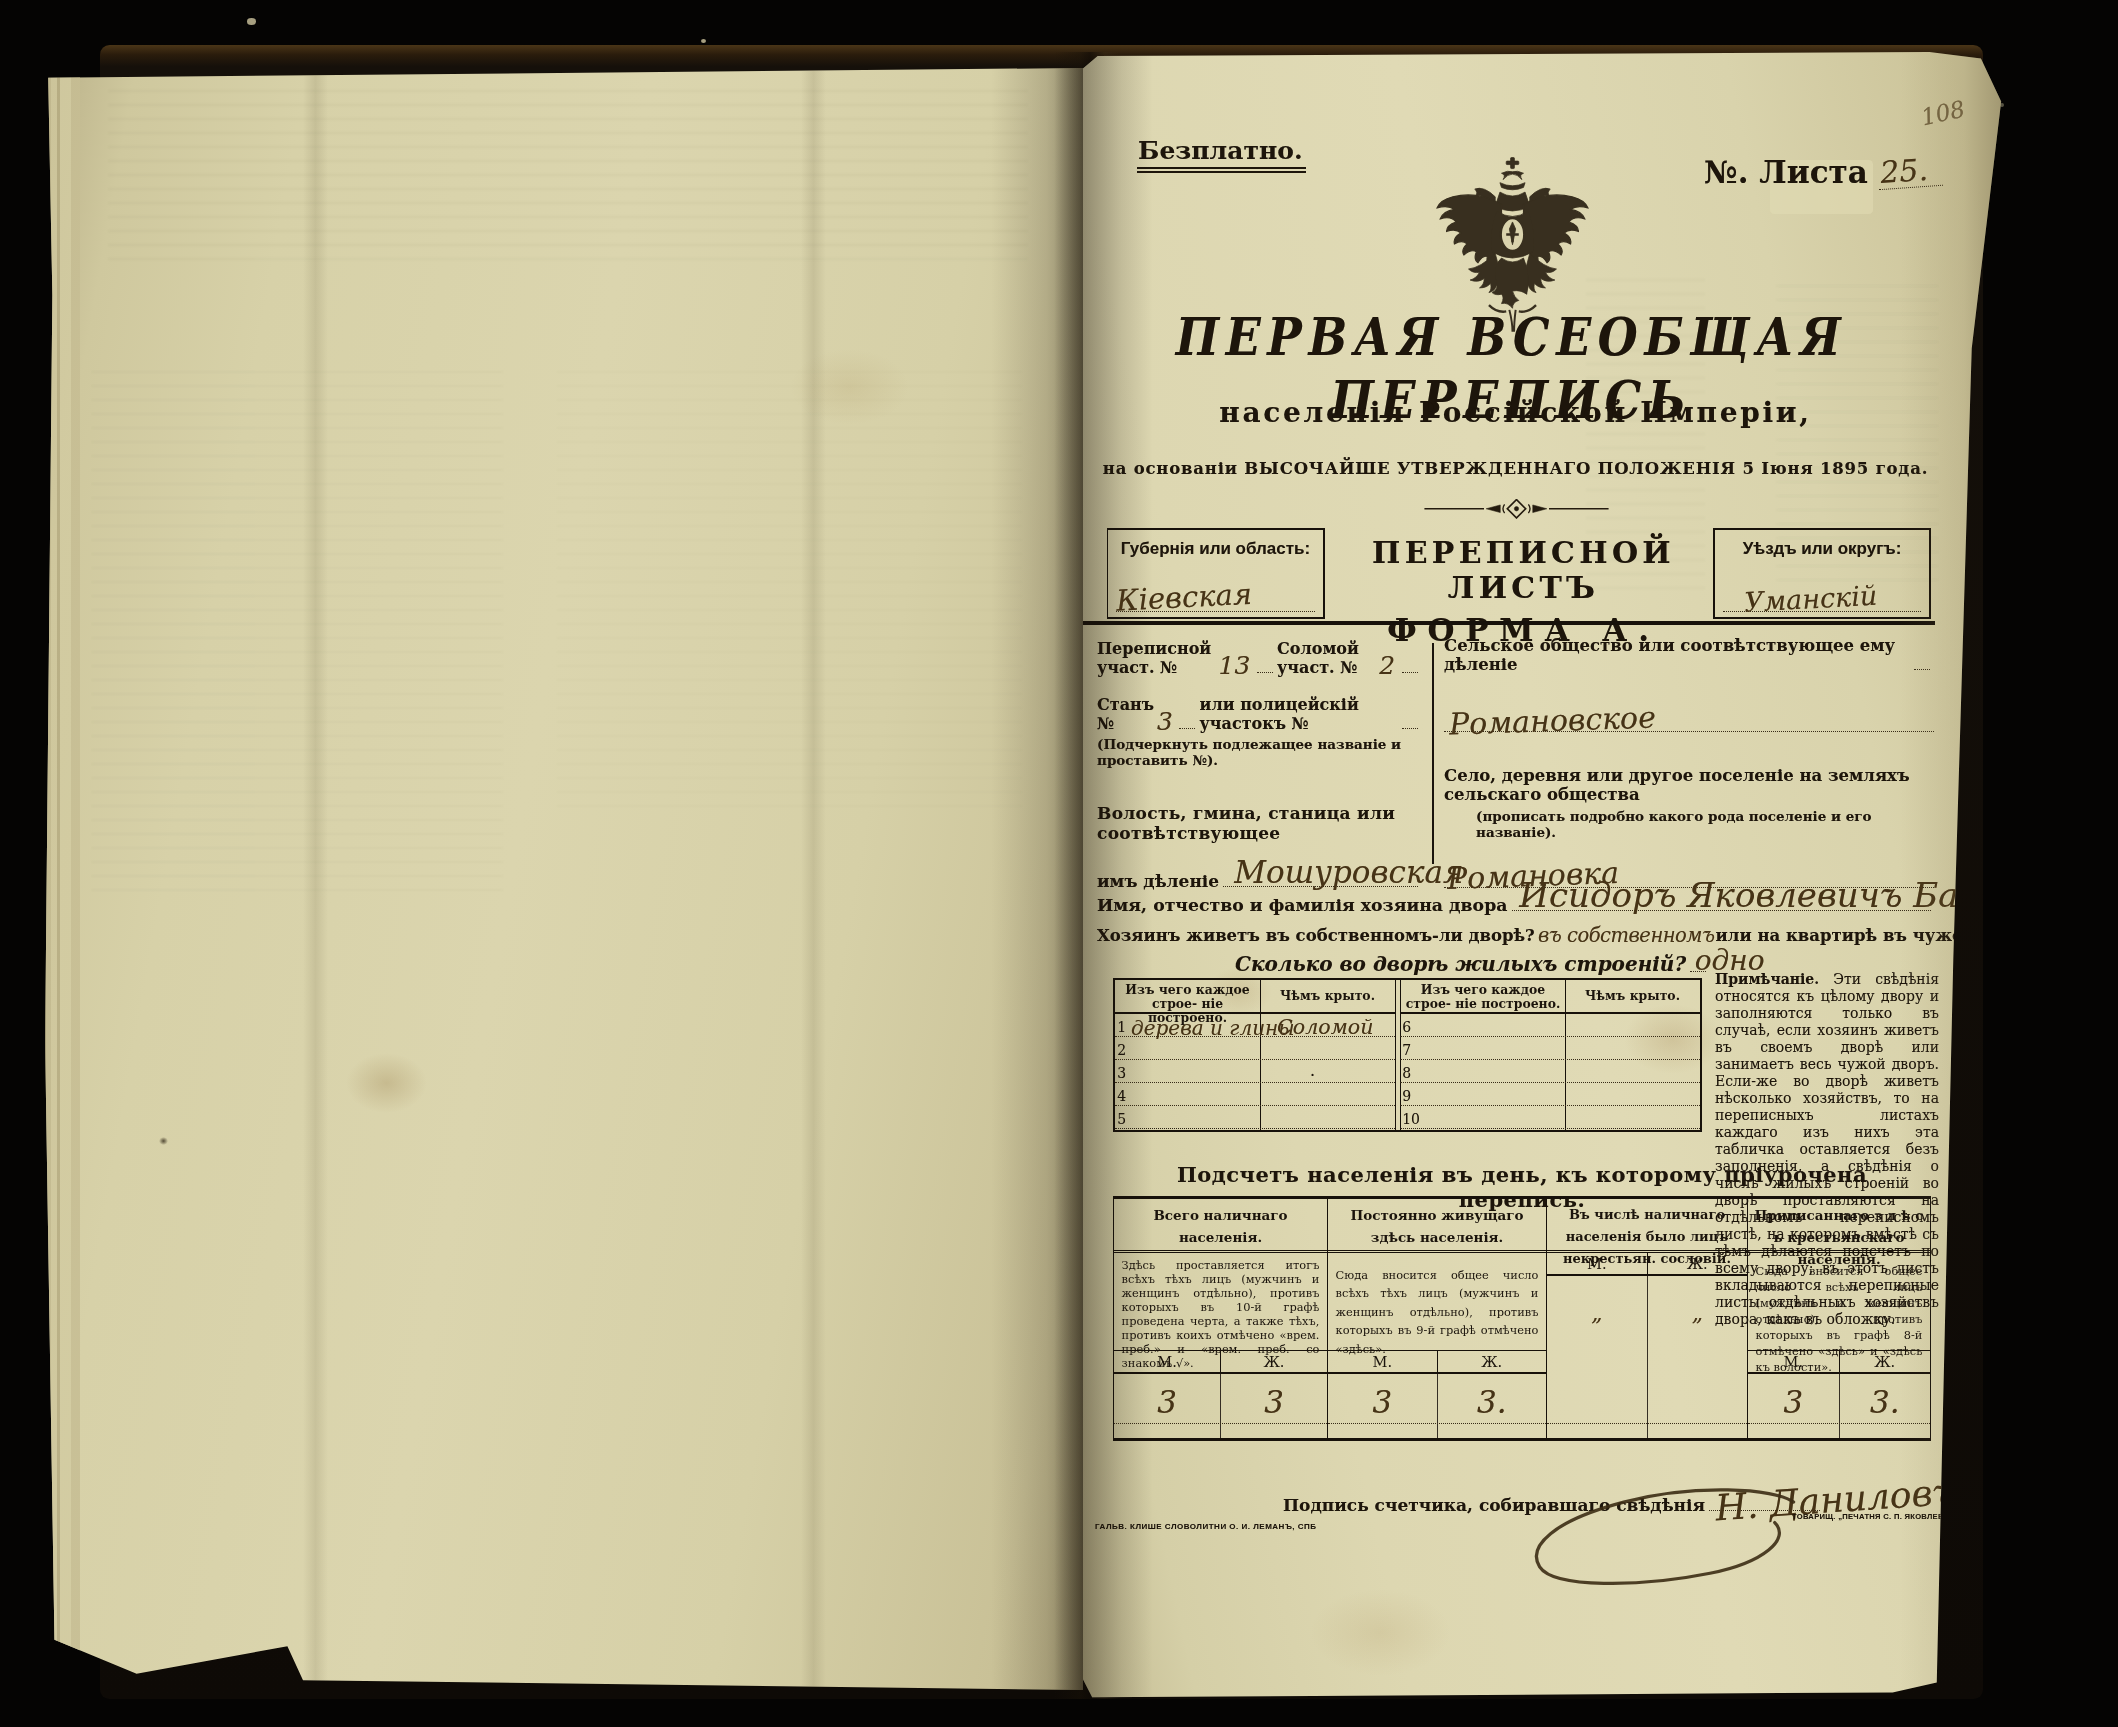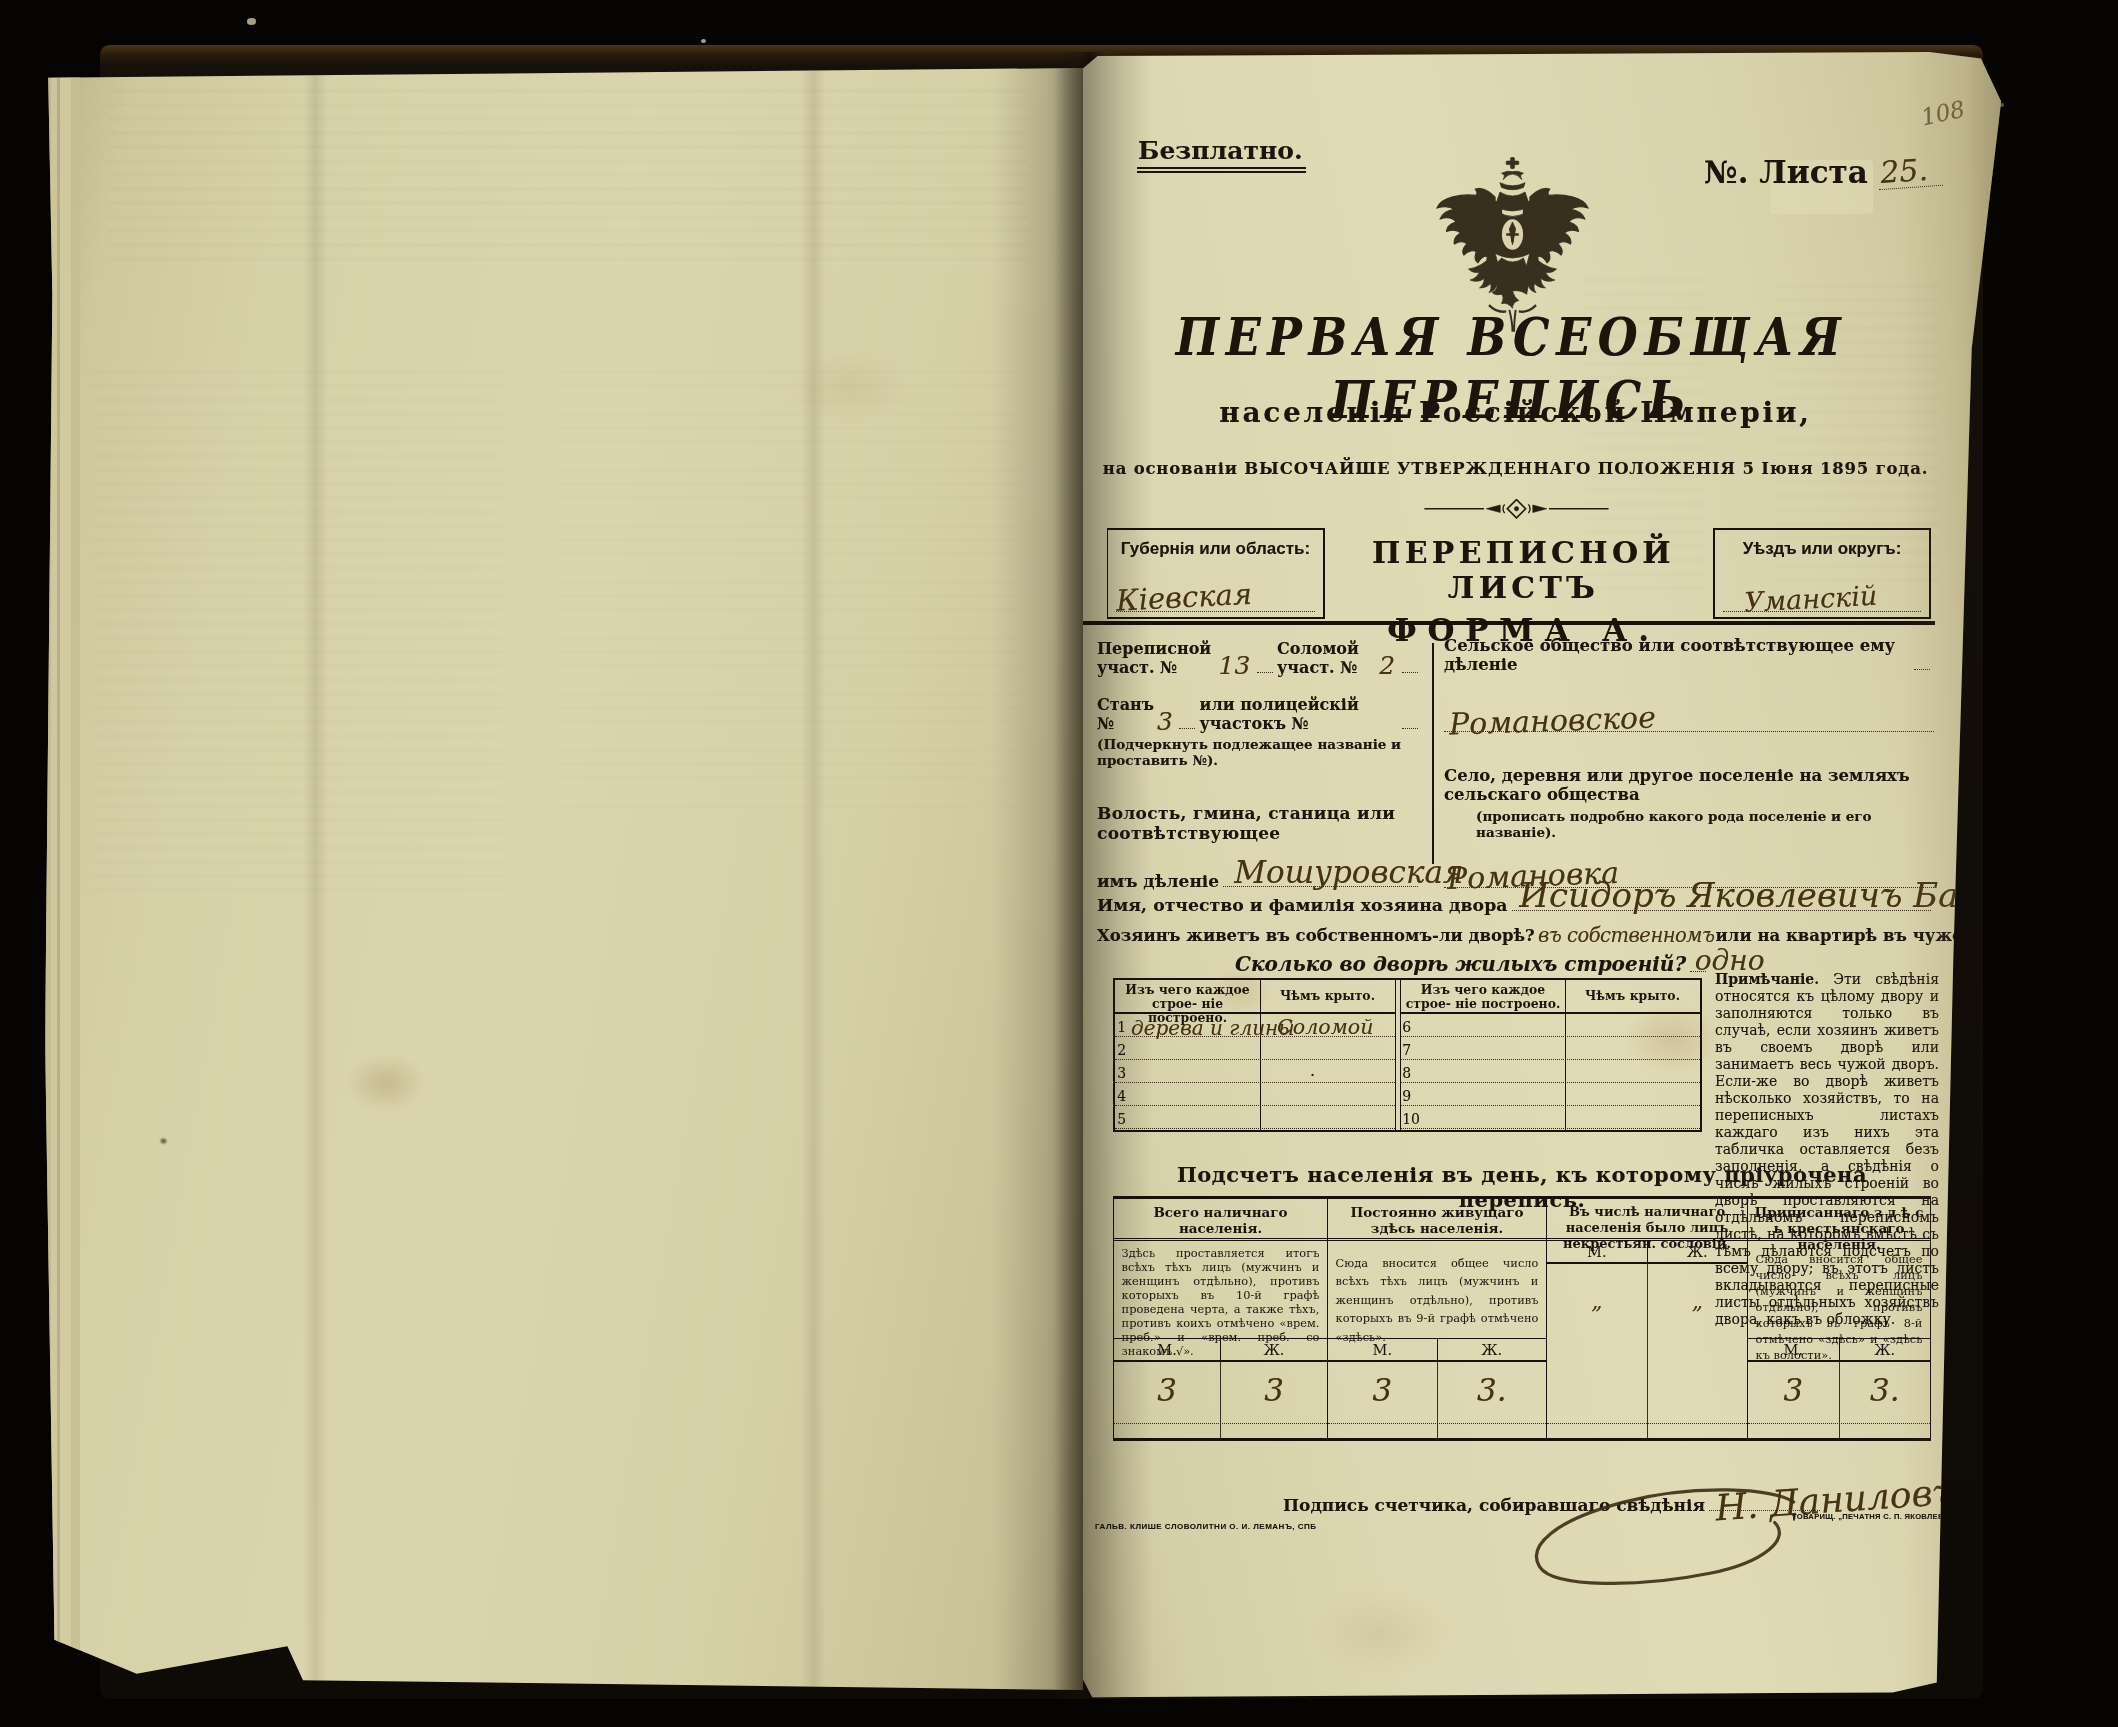--- a/index.html
+++ b/index.html
@@ -78,22 +78,22 @@
   #bnote{position:absolute;left:632px;top:919px;width:224px;font-size:14px;line-height:17px;
     text-align:justify;}
   #bnote .first{text-indent:18.4px;}
 
   
   #ctable{position:absolute;left:30px;top:1144px;width:818px;height:245px;
     border-top:3.8px solid #17110a;border-bottom:3.8px solid #17110a;border-left:1.6px solid #17110a;border-right:1.6px solid #17110a;
     box-sizing:border-box;display:flex;}
   .cg{position:relative;display:flex;flex-direction:column;box-sizing:border-box;border-right:1.6px solid #17110a;}
   .cg:last-child{border-right:none;}
-  .cg-title{height:42px;border-bottom:3.2px double #17110a;box-sizing:border-box;
-    font-size:13.5px;font-weight:bold;text-align:center;padding:5.4px 4.3px 0 4.3px;line-height:16px;}
+  .cg-title{height:54px;border-bottom:3.2px double #17110a;box-sizing:border-box;
+    font-size:13.5px;font-weight:bold;text-align:center;padding:5.4px 4.3px 0 4.3px;line-height:22px;}
   .cg-desc{height:98px;box-sizing:border-box;font-size:11.4px;line-height:14px;text-align:justify;
     padding:5.4px 7.6px 0 7.6px;border-bottom:1.1px solid #17110a;}
   .cg-mf{height:23px;display:flex;border-bottom:2.7px solid #17110a;box-sizing:border-box;}
   .cg-mf div{flex:1;text-align:center;font-size:14.6px;padding-top:2.2px;}
   .cg-mf div:first-child{border-right:1.1px solid #17110a;}
   .cg-vals{flex:1;display:flex;position:relative;}
   .cg-vals:after{content:"";position:absolute;left:0;right:0;bottom:14px;border-bottom:1.1px dotted #382c18;}
   .cg-vals div{flex:1;text-align:center;font-size:31px;padding-top:9.7px;}
   .cg-vals div:first-child{border-right:1.1px solid rgba(23,17,10,.85);}
 

